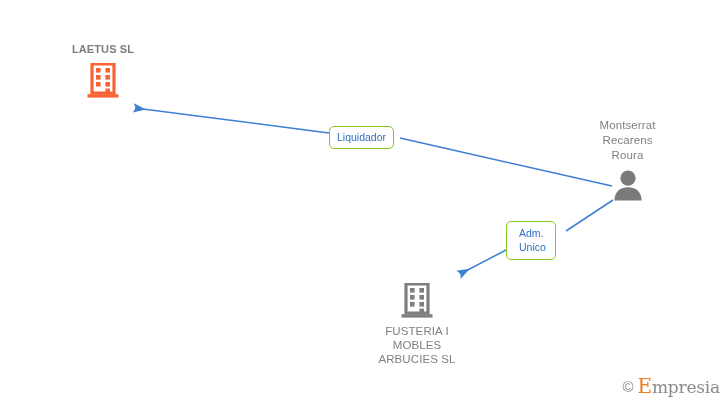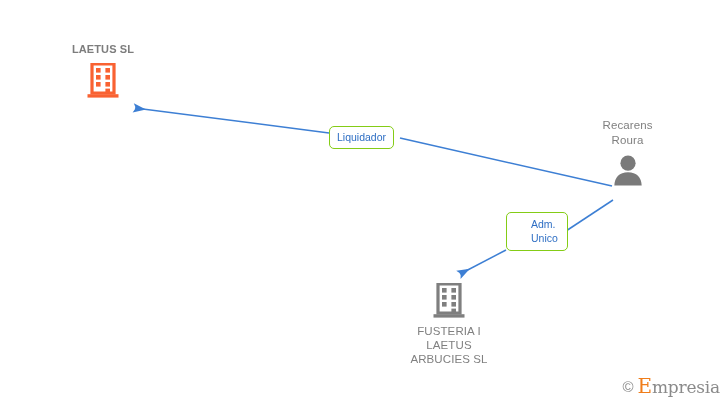--- a/index.html
+++ b/index.html
@@ -70,21 +70,21 @@
     font-size: 11.5px;
   }
   .person-wrap {
     margin-top: 6px;
     display: flex;
     justify-content: center;
   }
 
   
   #node-fusteria {
-    left: 384px;
+    left: 352px;
     top: 283px;
     width: 130px;
   }
   #node-fusteria .node-label {
     margin-top: 5px;
     line-height: 14px;
     font-size: 11.5px;
   }
 
   
@@ -100,23 +100,23 @@
     white-space: nowrap;
     box-sizing: border-box;
   }
   #edge-label-liquidador {
     left: 329px;
     top: 126px;
     text-align: center;
   }
   #edge-label-adm-unico {
     left: 506px;
-    top: 212px;
+    top: 221px;
     text-align: left;
-    padding: 4px 9px 5px 24px;
+    padding: 4px 9px 5px 12px;
   }
 
   
   #watermark {
     position: absolute;
     right: 8px;
     bottom: 4px;
     display: flex;
     align-items: center;
     gap: 4px;
@@ -181,20 +181,21 @@
         <rect x="19.4" y="19" width="4.6" height="4.6" fill="#F96232"></rect>
         <rect x="19.4" y="25.6" width="4.6" height="4.4" fill="#F96232"></rect>
 
         <rect x="10" y="25" width="4.6" height="5" fill="none" stroke="#F96232" stroke-width="0"></rect>
       </svg>
     </div>
   </div>
 
   <div class="node" id="node-person">
     <div class="node-label">
+      <div>Montserrat</div>
       <div>Recarens</div>
       <div>Roura</div>
     </div>
     <div class="person-wrap">
       <svg width="34" height="32" viewBox="0 0 34 32" xmlns="http://www.w3.org/2000/svg">
         <circle cx="17" cy="9.2" r="7.6" fill="#7A7A7A"></circle>
         <path d="M17,18.2 C8.4,18.2 3.6,23.4 3.3,31.6 L30.7,31.6 C30.4,23.4 25.6,18.2 17,18.2 Z" fill="#7A7A7A"></path>
       </svg>
     </div>
   </div>
@@ -208,21 +209,21 @@
         <rect x="10" y="12" width="4.6" height="4.6" fill="#7F7F7F"></rect>
         <rect x="10" y="19" width="4.6" height="4.6" fill="#7F7F7F"></rect>
         <rect x="19.4" y="5" width="4.6" height="4.6" fill="#7F7F7F"></rect>
         <rect x="19.4" y="12" width="4.6" height="4.6" fill="#7F7F7F"></rect>
         <rect x="19.4" y="19" width="4.6" height="4.6" fill="#7F7F7F"></rect>
         <rect x="19.4" y="25.6" width="4.6" height="4.4" fill="#7F7F7F"></rect>
       </svg>
     </div>
     <div class="node-label">
       <div>FUSTERIA I</div>
-      <div>LAETUS</div>
+      <div>MOBLES</div>
       <div>ARBUCIES  SL</div>
     </div>
   </div>
 
   <div class="edge-label" id="edge-label-liquidador">
     <span>Liquidador</span>
   </div>
 
   <div class="edge-label" id="edge-label-adm-unico">
     <div>Adm.</div>

